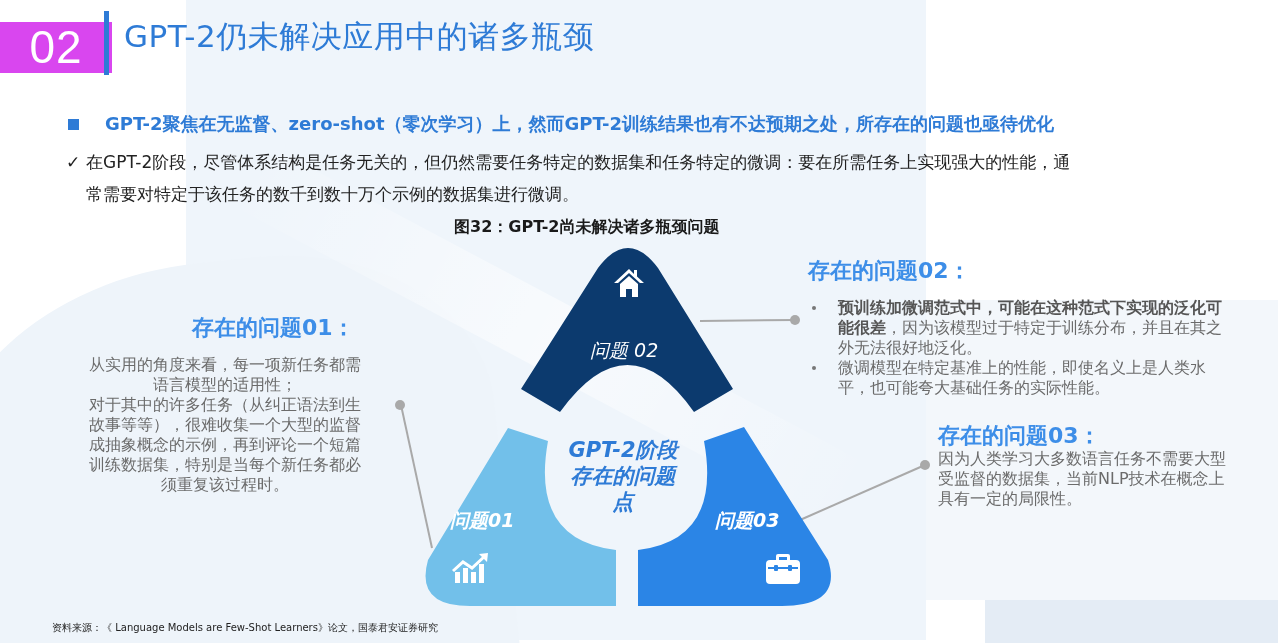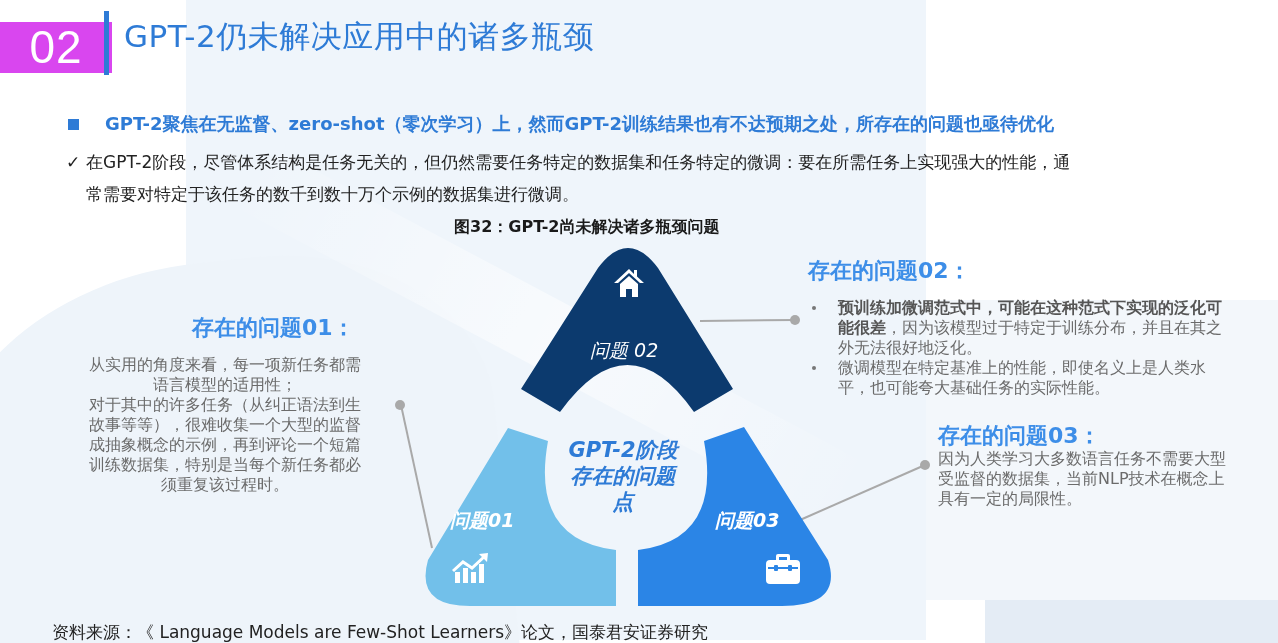--- a/index.html
+++ b/index.html
@@ -103,21 +103,21 @@
     .p02-list li { position: relative; padding-left: 30px; }
     .p02-list li::before {
       content: ""; position: absolute; left: 4px; top: 8px;
       width: 4px; height: 4px; border-radius: 50%; background: #777;
     }
     .strong-dark { color: #555; font-weight: bold; }
     .p03-text { left: 938px; top: 437px; width: 290px; }
 
     .source-note {
       position: absolute; left: 52px; top: 621px;
-      font-size: 17px; color: #222; white-space: nowrap;
+      font-size: 10px; color: #222; white-space: nowrap;
     }
   </style>
 </head>
 <body>
 
 <div class="bg-layer bg-panel-top"></div>
 <div class="bg-layer bg-swoosh-left"></div>
 <div class="bg-layer bg-right-lower"></div>
 <div class="bg-layer bg-diag"></div>
 <div class="bg-layer bg-bottom-right"></div>

